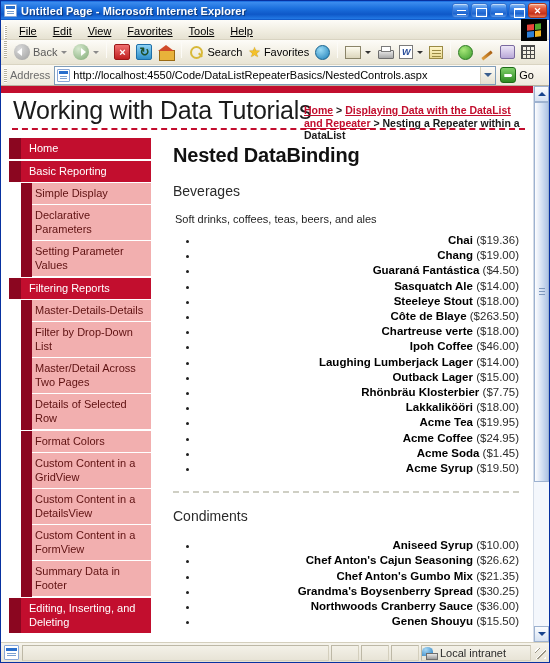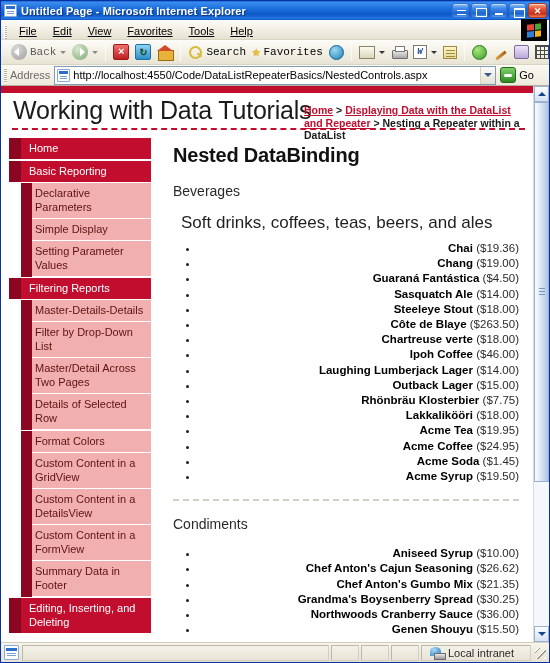--- a/index.html
+++ b/index.html
@@ -102,23 +102,22 @@
   #msnlogo .flag i { display: block; }
   #msnlogo .flag i:nth-child(1){background:#E8453C;}
   #msnlogo .flag i:nth-child(2){background:#4FA82E;}
   #msnlogo .flag i:nth-child(3){background:#2E7FD6;}
   #msnlogo .flag i:nth-child(4){background:#F2B421;}
 
   
   #toolbar {
     flex: 0 0 25px; height: 25px;
     background: linear-gradient(180deg,#FDFCF8 0%,#F3F0E5 50%,#E8E4D4 100%);
-    display: flex; align-items: center;
+    display: flex; 
     border-bottom: 1px solid #D9D4C2;
-    font-family: Liberation Mono, monospace;
   }
   #toolbar .grip {
     width: 3px; height: 18px; margin: 0 4px 0 3px;
     background: repeating-linear-gradient(180deg,#fff 0 1px,#B5B09C 1px 2px);
   }
   .tbitem { display: flex; align-items: center; padding: 1px 3px; white-space: nowrap; }
   .tbitem .lbl { font-size: 11px; color: #5A5A5A; margin-left: 3px; }
   .tbitem.enabled .lbl { color: #000; }
   .tbsep { width: 1px; height: 18px; background: #CFCABA; border-right: 1px solid #FCFBF7; margin: 0 4px; }
   .arrow-dn {
@@ -281,21 +280,21 @@
     flex: 1 1 auto; padding: 8px 14px 0 22px; min-width: 0;
   }
   #content h1 {
     margin: 6px 0 16px 0; font-size: 20px; color: #111;
     font-weight: bold; letter-spacing: -.2px;
   }
   #content h2 {
     margin: 0 0 14px 0; font-size: 14px; color: #2A2A2A;
     font-weight: normal;
   }
-  .cat-desc { font-size: 17px; color: #1F1F1F; margin: 0 0 8px 8px; }
+  .cat-desc { font-size: 11px; color: #1F1F1F; margin: 0 0 8px 2px; }
   ul.prodlist { margin: 0 0 0 0; padding: 0 0 0 26px; list-style: disc; text-align: right; }
   ul.prodlist li {
     font-size: 11.5px; color: #1F1F1F; line-height: 15.2px;
     padding: 0;
   }
   ul.prodlist li b { font-weight: bold; color: #000; }
   ul.prodlist li span.price { font-weight: normal; color: #2A2A2A; }
   hr.sect {
     margin: 15px 0 15px 0; height: 0; border: 0;
     border-top: 2px dashed #CFCFC4;
@@ -344,21 +343,21 @@
   }
   #statusbar .sb-ie::before{content:"";position:absolute;left:1px;top:2px;width:11px;height:3px;background:#2A6FCC;}
   #statusbar .sb-ie::after{content:"";position:absolute;left:2px;top:7px;width:9px;height:1px;background:#7A9FD0;box-shadow:0 2px 0 #7A9FD0;}
   #status-main { flex: 1 1 auto; height: 16px; border: 1px solid #D4CFBD;
     border-top-color:#BDB8A6; border-left-color:#BDB8A6; margin-right:2px; }
   .sb-cell { flex: 0 0 28px; height: 16px; border: 1px solid #D4CFBD;
     border-top-color:#BDB8A6;border-left-color:#BDB8A6; margin-right: 2px;}
   #status-zone {
     flex: 0 0 110px; height: 16px; border: 1px solid #D4CFBD;
     border-top-color:#BDB8A6;border-left-color:#BDB8A6;
-    display: flex; align-items: center; padding-left: 8px; margin-right: 2px;
+    display: flex; align-items: center; padding-left: 0; margin-right: 2px;
   }
   .zone-ico { width: 14px; height: 13px; flex: 0 0 14px; margin-right: 4px; position: relative; }
   .zone-ico::before{content:"";position:absolute;left:0;top:1px;width:11px;height:9px;border-radius:50% 50% 0 0;
     background:radial-gradient(circle at 35% 30%,#A8D8F5,#2A7FC0);}
   .zone-ico::after{content:"";position:absolute;left:4px;top:7px;width:10px;height:5px;
     background:linear-gradient(180deg,#E8E8E8,#9A9A9A);border:1px solid #6E6E6E;}
   #status-grip {
     flex: 0 0 14px; height: 14px; margin-right: 2px;
     background:
       linear-gradient(135deg,transparent 45%,#A9A49O 45%,transparent 50%);
@@ -501,22 +500,22 @@
       <div id="page-body">
 
         <div id="sidenav">
             <div class="nav-section">
               <div class="nav-top">Home</div>
             </div>
             <div class="nav-section">
               <div class="nav-top">Basic Reporting</div>
               <div class="nav-sub-wrap">
                 <div class="nav-spine"></div>
+                <div class="nav-sub">Simple Display</div>
                 <div class="nav-sub">Declarative Parameters</div>
-                <div class="nav-sub">Simple Display</div>
                 <div class="nav-sub">Setting Parameter Values</div>
               </div>
             </div>
             <div class="nav-section">
               <div class="nav-top">Filtering Reports</div>
               <div class="nav-sub-wrap">
                 <div class="nav-spine"></div>
                 <div class="nav-sub">Master-Details-Details</div>
                 <div class="nav-sub">Filter by Drop-Down List</div>
                 <div class="nav-sub">Master/Detail Across Two Pages</div>

